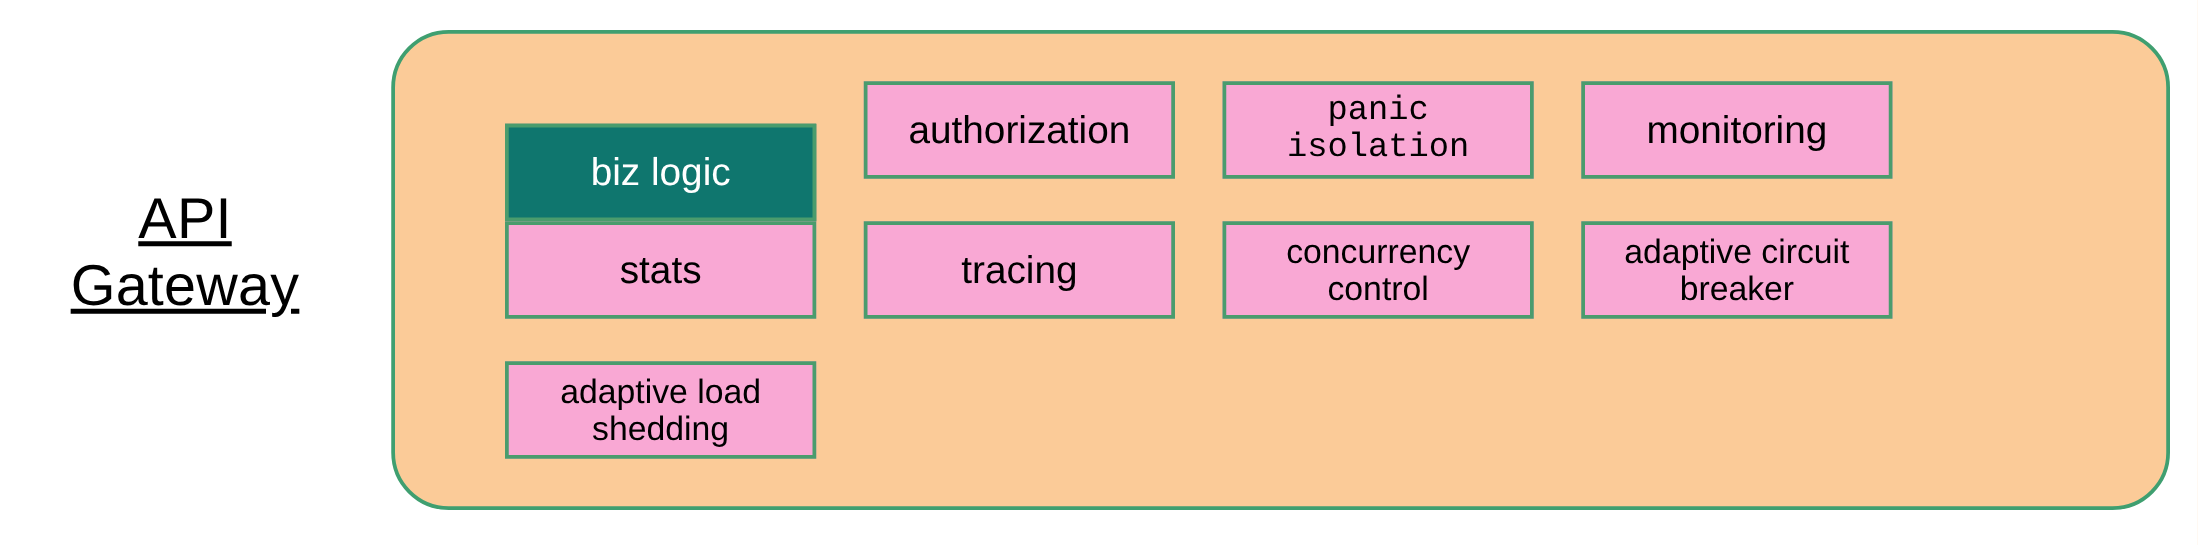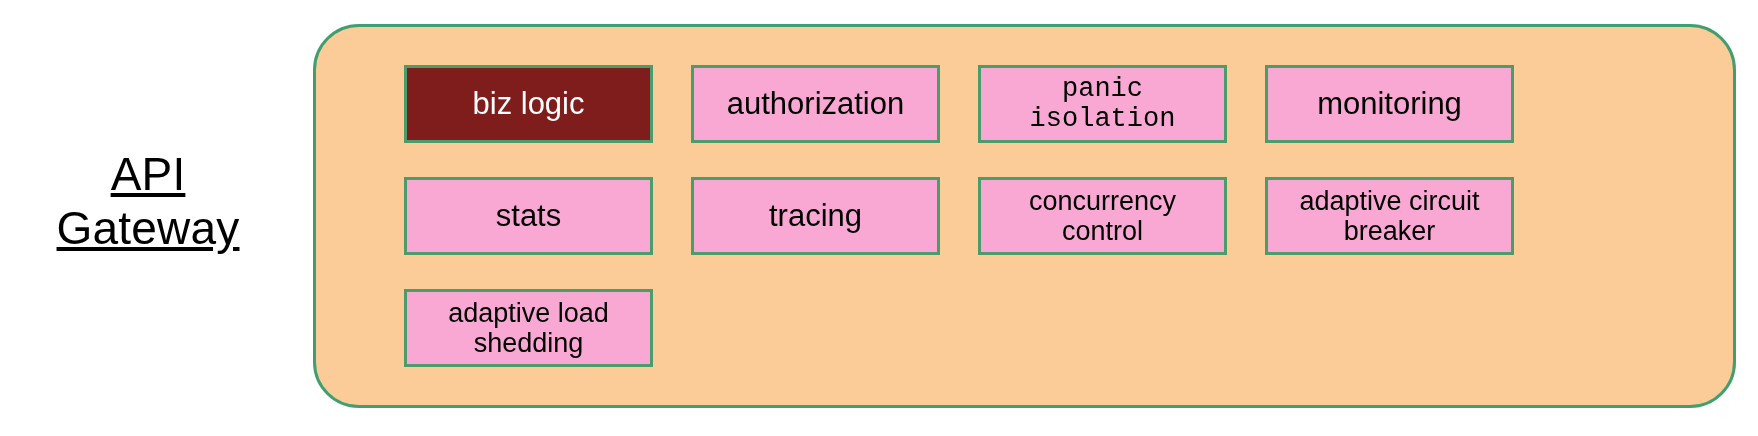--- a/index.html
+++ b/index.html
@@ -75,23 +75,24 @@
     color: #000000;
     font-size: 31px;
     line-height: 1.12;
     white-space: pre-line;
     padding: 0 4px;
   }
   .feature-box.small  { font-size: 27px; font-family: Liberation Mono, monospace; }
   .feature-box.two-line { font-size: 27px; }
 
   .feature-box.highlight {
-    background: #7f1d1d;
+    background: #0f766e;
     border-color: #4a9c6d;
     color: #ffffff;
+    margin-top: 34px;
   }
 </style>
 </head>
 <body>
 
 <div id="diagram">
 
   <div id="gateway-label">API
 Gateway</div>
 

